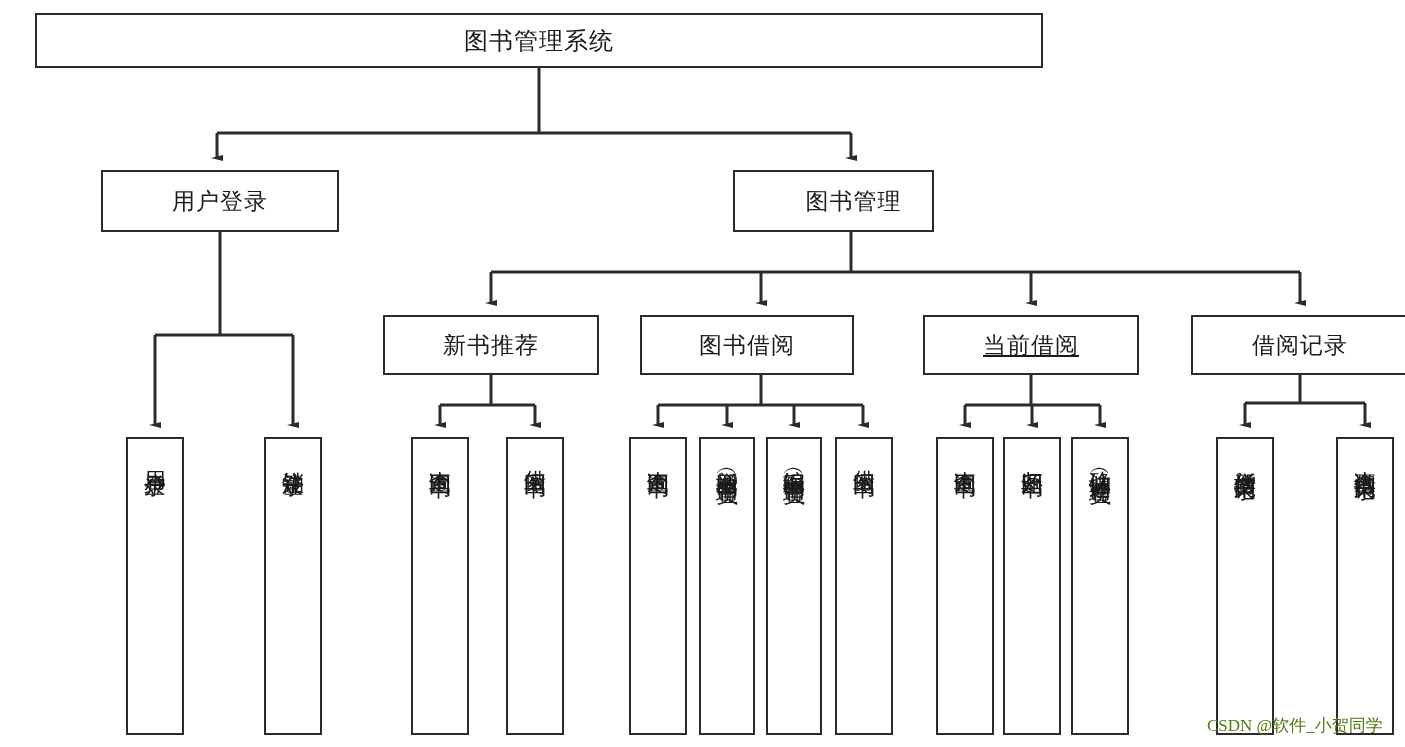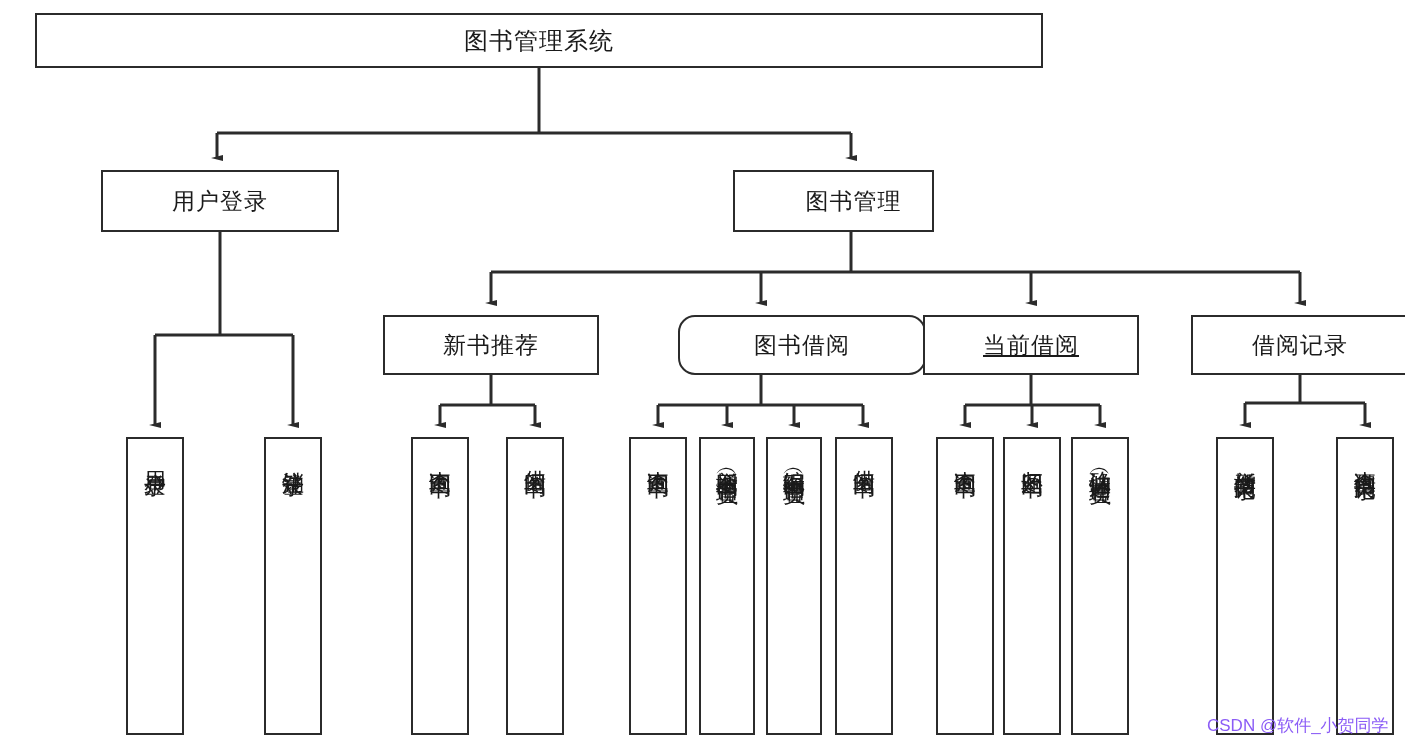--- a/index.html
+++ b/index.html
@@ -46,24 +46,24 @@
     line-height:1.18;
     letter-spacing:2px;
     white-space:nowrap;
     -webkit-writing-mode:vertical-rl;
   }
   .watermark{
     position:absolute;
     left:1186px;
     top:714px;
     font-size:17px;
-    color:#8b5cf6;
+    color:#4d7c0f;
     white-space:nowrap;
     z-index:3;
-    font-family:Liberation Sans, sans-serif;
+    font-family:Liberation Serif, serif;
   }
 </style>
 </head>
 <body>
 
 <div id="canvas">
 
   <svg class="connectors" viewBox="0 0 1405 747">
     <defs>
       <marker id="arrowhead" markerWidth="10" markerHeight="12" refX="3" refY="6" orient="auto" markerUnits="userSpaceOnUse">
@@ -121,21 +121,21 @@
   <div class="node horiz" style="left:80px;top:170px;width:238px;height:62px;">
     <span>用户登录</span>
   </div>
   <div class="node horiz" style="left:712px;top:170px;width:201px;height:62px;padding-left:40px;">
     <span>图书管理</span>
   </div>
 
   <div class="node horiz" style="left:362px;top:315px;width:216px;height:60px;">
     <span>新书推荐</span>
   </div>
-  <div class="node horiz" style="left:657px;top:315px;width:248px;height:60px;border-radius:17px;">
+  <div class="node horiz" style="left:619px;top:315px;width:214px;height:60px;">
     <span>图书借阅</span>
   </div>
   <div class="node horiz" style="left:902px;top:315px;width:216px;height:60px;text-decoration:underline;">
     <span>当前借阅</span>
   </div>
   <div class="node horiz" style="left:1170px;top:315px;width:218px;height:60px;align-items:center;">
     <span>借阅记录</span>
   </div>
 
   <div class="node leaf" style="left:105px;top:437px;width:58px;height:298px;">

